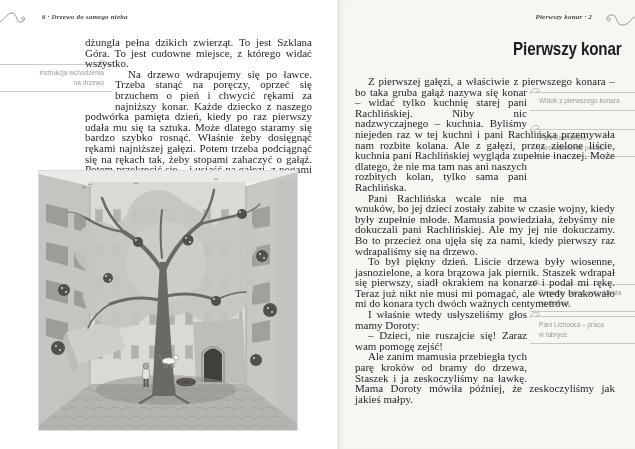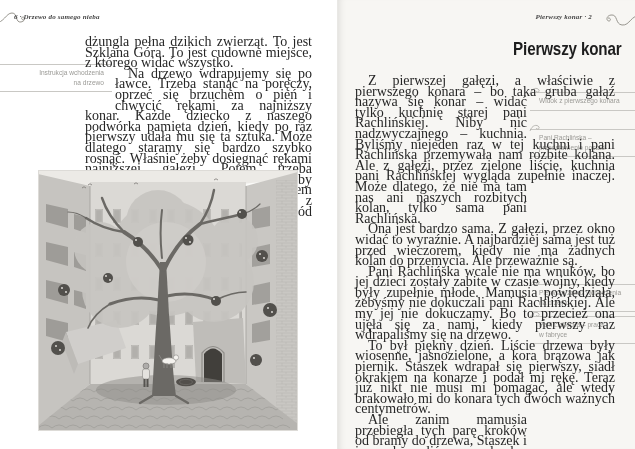--- a/index.html
+++ b/index.html
@@ -4,29 +4,29 @@
 <style>
   html,body{margin:0;padding:0;background:#ffffff;}
   .spread{position:relative;width:635px;height:449px;background:#ffffff;overflow:hidden;
           font-family:"Liberation Serif",serif;}
   .page{position:absolute;top:0;height:449px;}
   .page-left{left:0;width:337px;background:#ffffff;}
   .page-right{left:337px;width:298px;background:#f7f6f3;border-left:1px solid #e9e8e5;
               box-shadow:inset 7px 0 9px -7px rgba(0,0,0,.14);}
   .running-head{position:absolute;top:13px;font-family:"Liberation Serif",serif;
                 font-style:italic;font-weight:bold;font-size:7px;color:#454545;letter-spacing:.2px;}
-  .rh-left{left:14px;}
+  .rh-left{left:42px;}
   .rh-right{right:44px;}
   .flourish{position:absolute;}
   .fl-left{left:-2px;top:8px;}
   .fl-right{right:-2px;top:6px;}
   .chapter-title{position:absolute;top:38px;right:14px;font-family:"Liberation Sans",sans-serif;
                  font-weight:bold;font-size:19px;color:#1d1d1d;transform:scaleX(.8);
                  transform-origin:right center;letter-spacing:-.2px;white-space:nowrap;}
-  .body{position:absolute;font-size:14px;line-height:10.6px;color:#262626;text-align:justify;}
+  .body{position:absolute;font-size:11px;line-height:10.6px;color:#262626;text-align:justify;}
   .body-left{left:85px;top:37px;width:227px;}
   .body-right{left:17px;top:76px;width:260px;}
   .para{margin:0;}
   .indent{text-indent:13px;}
   .sp{display:block;}
   .sp-l{float:left;width:30px;height:33px;}
   .sp-r1{float:right;width:88px;height:32px;}
   .sp-r2{float:right;clear:right;width:88px;height:34px;}
   .sp-r3{float:right;width:88px;height:33px;}
   .sp-r4{float:right;clear:right;width:88px;height:33px;}
@@ -247,20 +247,21 @@
     <div class="margin-note note-right" style="top:316px">
       <svg class="curl curl-l" width="12" height="8" viewBox="0 0 12 8">
         <path d="M1,7 C3,1 8,0 10,3 C11,5 8,6 7,4" fill="none" stroke="#b3b2ae" stroke-width="0.9"></path>
       </svg>
       <div class="note-text">Pani Lichocka – praca
 w fabryce</div>
     </div>
 
     <div class="body body-right">
       <p class="para indent"><span>Z pierwszej gałęzi, a właściwie z pierwszego konara – bo taka gruba </span><span class="sp sp-r1"></span><span>gałąź nazywa się konar – widać tylko kuchnię starej pani Rachlińskiej. Niby nic nadzwyczajnego – kuchnia. Byliśmy niejeden raz w tej kuchni i pani Rachlińska przemywała nam rozbite kolana. Ale z gałęzi, przez zielone liście, kuchnia pani Rachlińskiej wygląda zupełnie inaczej. </span><span class="sp sp-r2"></span><span>Może dlatego, że nie ma tam nas ani naszych rozbitych kolan, tylko sama pani Rachlińska.</span></p>
-      <p class="para indent"><span>Ona jest bardzo sama. Z gałęzi, przez okno widać to wyraźnie. A najbardziej sama jest tuż przed wieczorem, kiedy nie ma żadnych kolan do przemycia. Ale przeważnie są.</span></p>
       <p class="para indent"><span>Pani Rachlińska wcale nie ma wnuków, bo jej dzieci zostały zabite w czasie wojny, kiedy były zupełnie młode. Mamusia powiedziała, żebyśmy nie dokuczali pani Rachlińskiej. Ale my jej nie dokuczamy. Bo to przecież ona ujęła się za nami, kiedy pierwszy raz wdrapaliśmy się na drzewo.</span></p>
       <p class="para indent"><span>To był piękny dzień. Liście drzewa były wiosenne, jasnozielone, a kora brązowa jak piernik. Staszek wdrapał się pierwszy, siadł okrakiem na konarze i podał mi rękę. Teraz już nikt nie musi mi pomagać, ale wtedy brakowało mi do konara tych dwóch ważnych centymetrów.</span></p>
+      <p class="para indent"><span class="sp sp-r3"></span><span>I właśnie wtedy usłyszeliśmy głos mamy Doroty:</span></p>
       <p class="para indent"><span class="sp sp-r4"></span></p>
+      <p class="para indent"><span>– Dzieci, nie ruszajcie się! Zaraz wam pomogę zejść!</span></p>
       <p class="para indent"><span>Ale zanim mamusia przebiegła tych parę kroków od bramy do drzewa, Staszek i ja zeskoczyliśmy na ławkę. Mama Doroty mówiła później, że zeskoczyliśmy jak jakieś małpy.</span></p>
     </div>
   </div>
 </div>
 
 </body></html>

